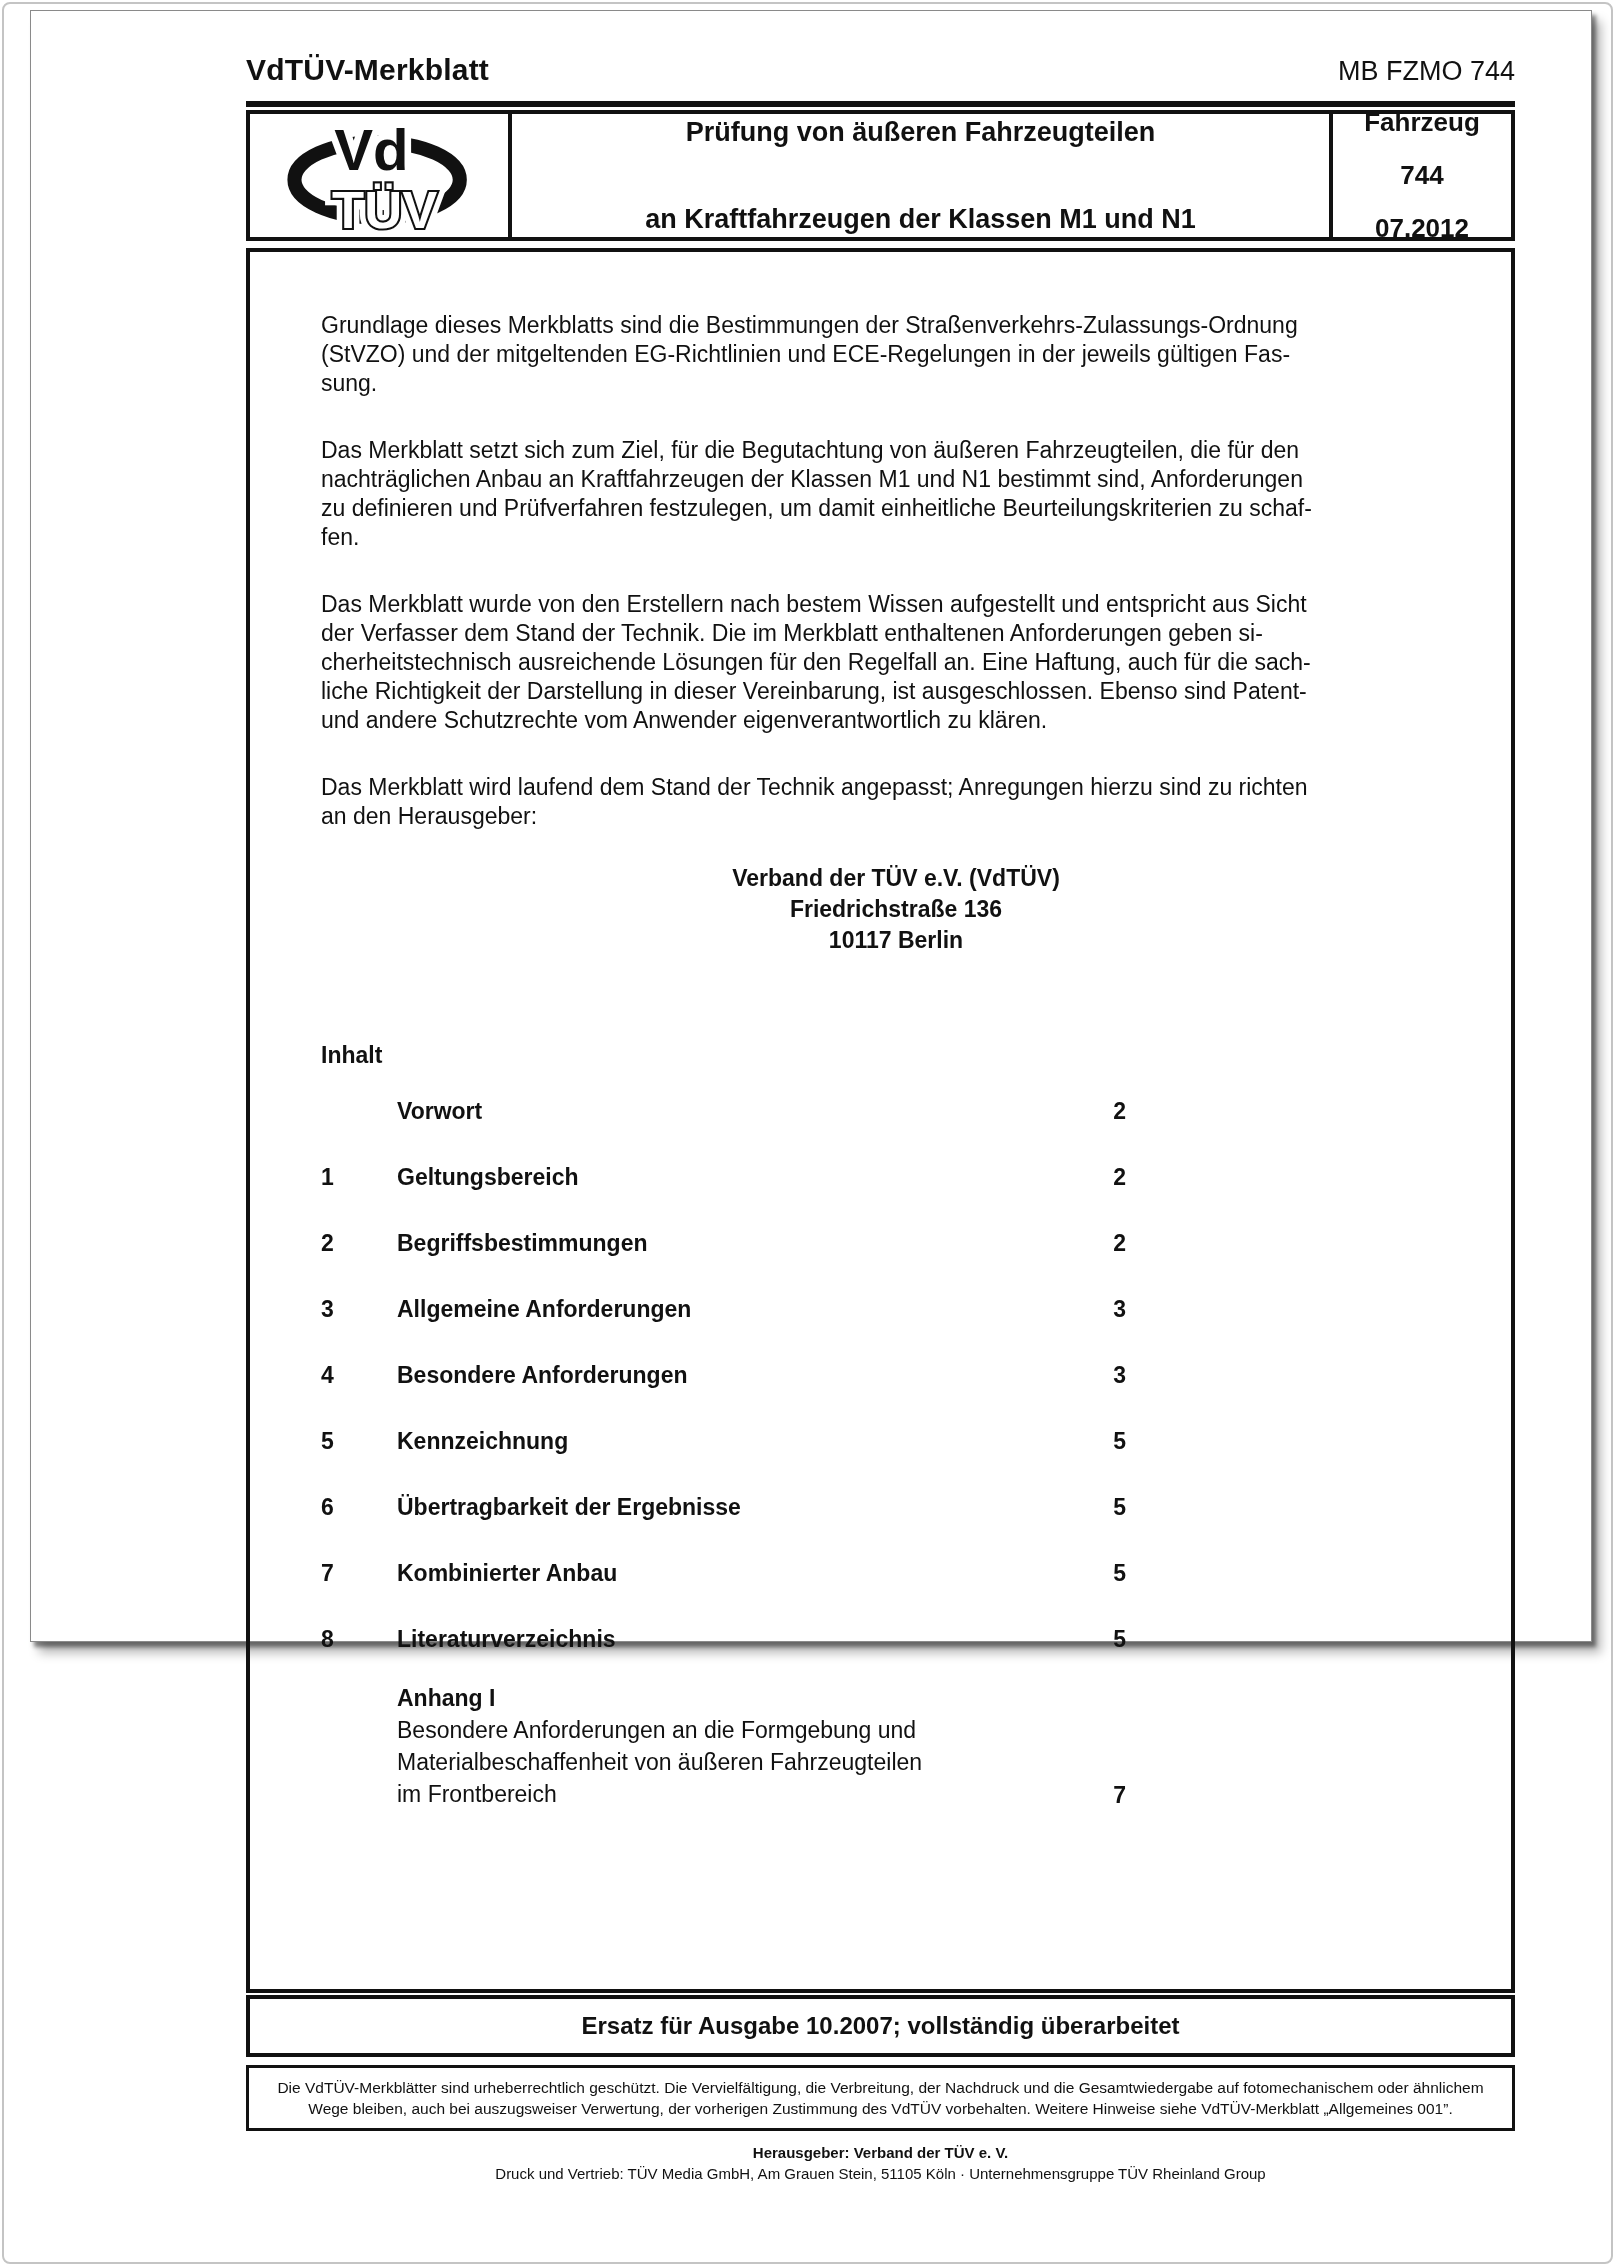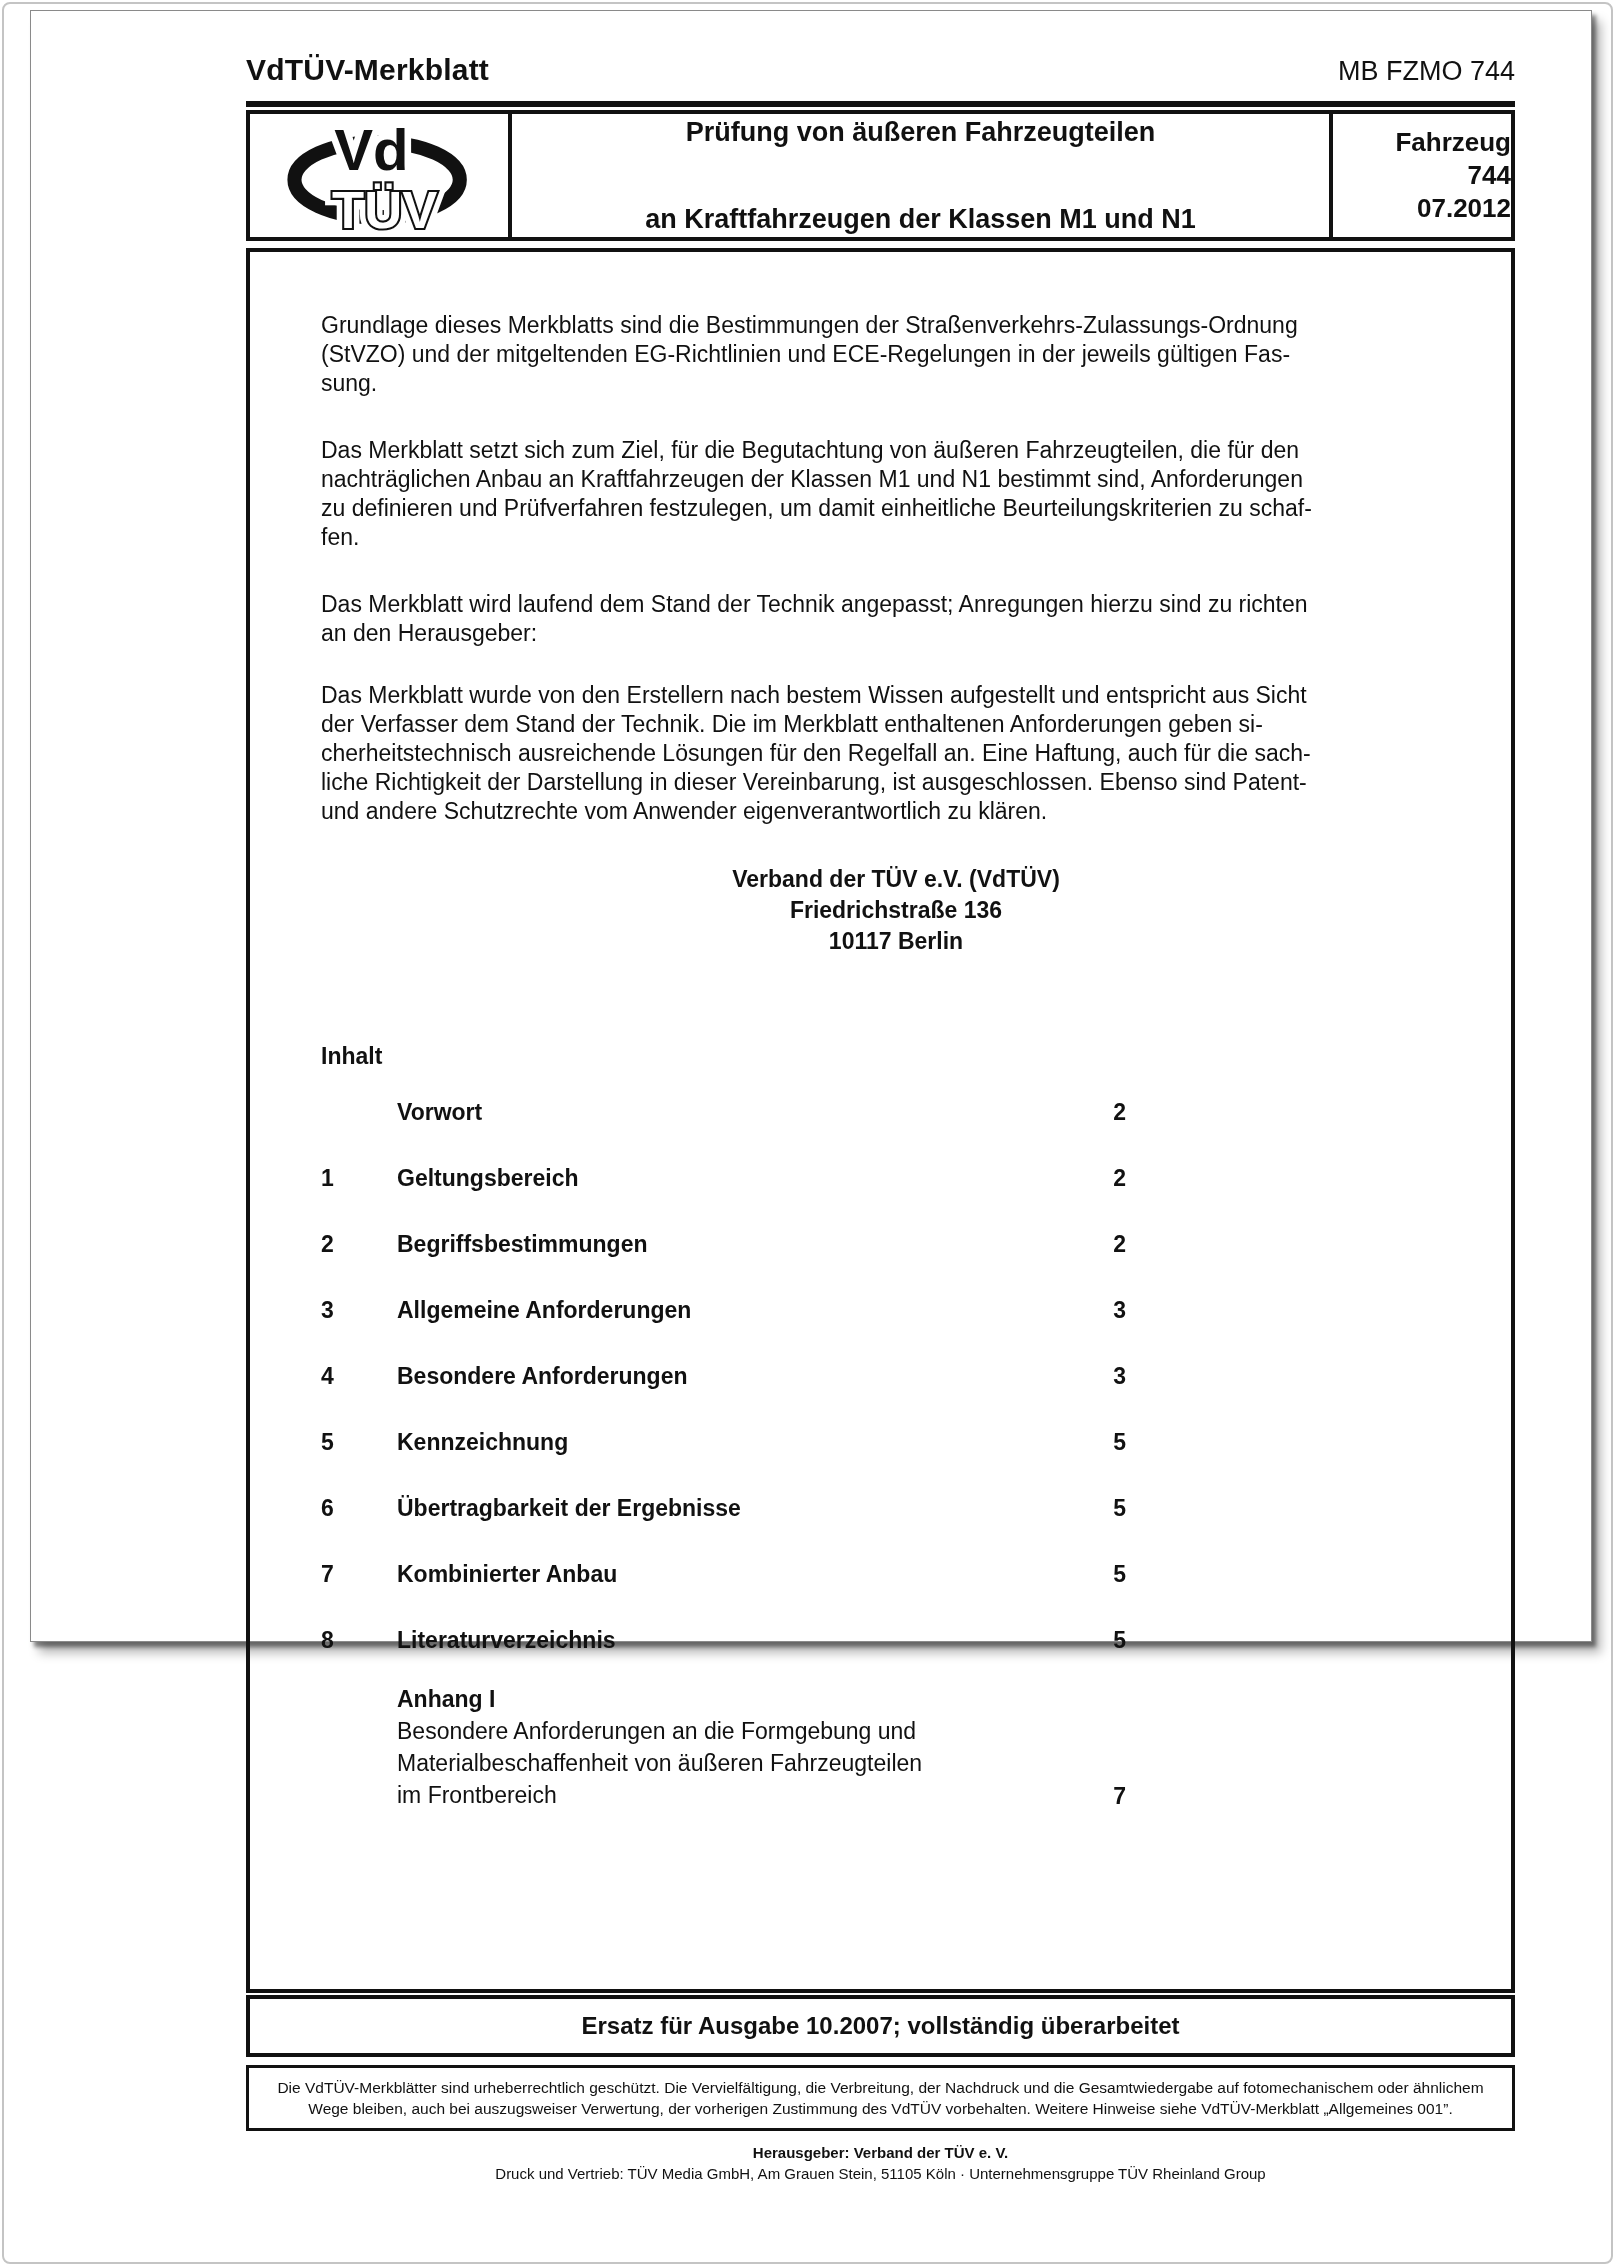--- a/index.html
+++ b/index.html
@@ -41,22 +41,22 @@
     width: 262px; border-right: 4px solid #111;
     display: flex; align-items: center; justify-content: center;
   }
   .title-cell {
     flex: 1; display: flex; flex-direction: column;
     align-items: center; justify-content: space-between;
     font-weight: bold; font-size: 27px; line-height: 36px; text-align: center;
   }
   .edition-cell {
     width: 182px; border-left: 4px solid #111;
-    display: flex; flex-direction: column; align-items: flex-end; justify-content: center;
-    font-weight: bold; font-size: 26px; line-height: 33px; text-align: center;
+    display: flex; flex-direction: column; align-items: center; justify-content: center;
+    font-weight: bold; font-size: 26px; line-height: 33px; text-align: center; gap: 20px;
   }
 
   
   .main-box {
     border: 4px solid #111; margin-top: 7px;
     height: 1745px; overflow: hidden;
     padding: 26px 40px 0 71px;
   }
   .para { font-size: 23px; line-height: 29px; white-space: pre-line; margin-bottom: 38px; margin-top: 33px; }
   .para.last { margin-bottom: 32px; }
@@ -132,27 +132,27 @@
       </div>
 
       <div class="main-box">
         <div class="para">Grundlage dieses Merkblatts sind die Bestimmungen der Straßenverkehrs-Zulassungs-Ordnung
 (StVZO) und der mitgeltenden EG-Richtlinien und ECE-Regelungen in der jeweils gültigen Fas-
 sung.</div>
         <div class="para">Das Merkblatt setzt sich zum Ziel, für die Begutachtung von äußeren Fahrzeugteilen, die für den
 nachträglichen Anbau an Kraftfahrzeugen der Klassen M1 und N1 bestimmt sind, Anforderungen
 zu definieren und Prüfverfahren festzulegen, um damit einheitliche Beurteilungskriterien zu schaf-
 fen.</div>
-        <div class="para last">Das Merkblatt wird laufend dem Stand der Technik angepasst; Anregungen hierzu sind zu richten
-an den Herausgeber:</div>
         <div class="para">Das Merkblatt wurde von den Erstellern nach bestem Wissen aufgestellt und entspricht aus Sicht
 der Verfasser dem Stand der Technik. Die im Merkblatt enthaltenen Anforderungen geben si-
 cherheitstechnisch ausreichende Lösungen für den Regelfall an. Eine Haftung, auch für die sach-
 liche Richtigkeit der Darstellung in dieser Vereinbarung, ist ausgeschlossen. Ebenso sind Patent-
 und andere Schutzrechte vom Anwender eigenverantwortlich zu klären.</div>
+        <div class="para last">Das Merkblatt wird laufend dem Stand der Technik angepasst; Anregungen hierzu sind zu richten
+an den Herausgeber:</div>
 
         <div class="address">Verband der TÜV e.V. (VdTÜV)
 Friedrichstraße 136
 10117 Berlin</div>
 
         <div class="toc">
           <div class="toc-heading">Inhalt</div>
 
           <div class="toc-row" style="margin-top:12px;">
             <span class="toc-num"></span>

